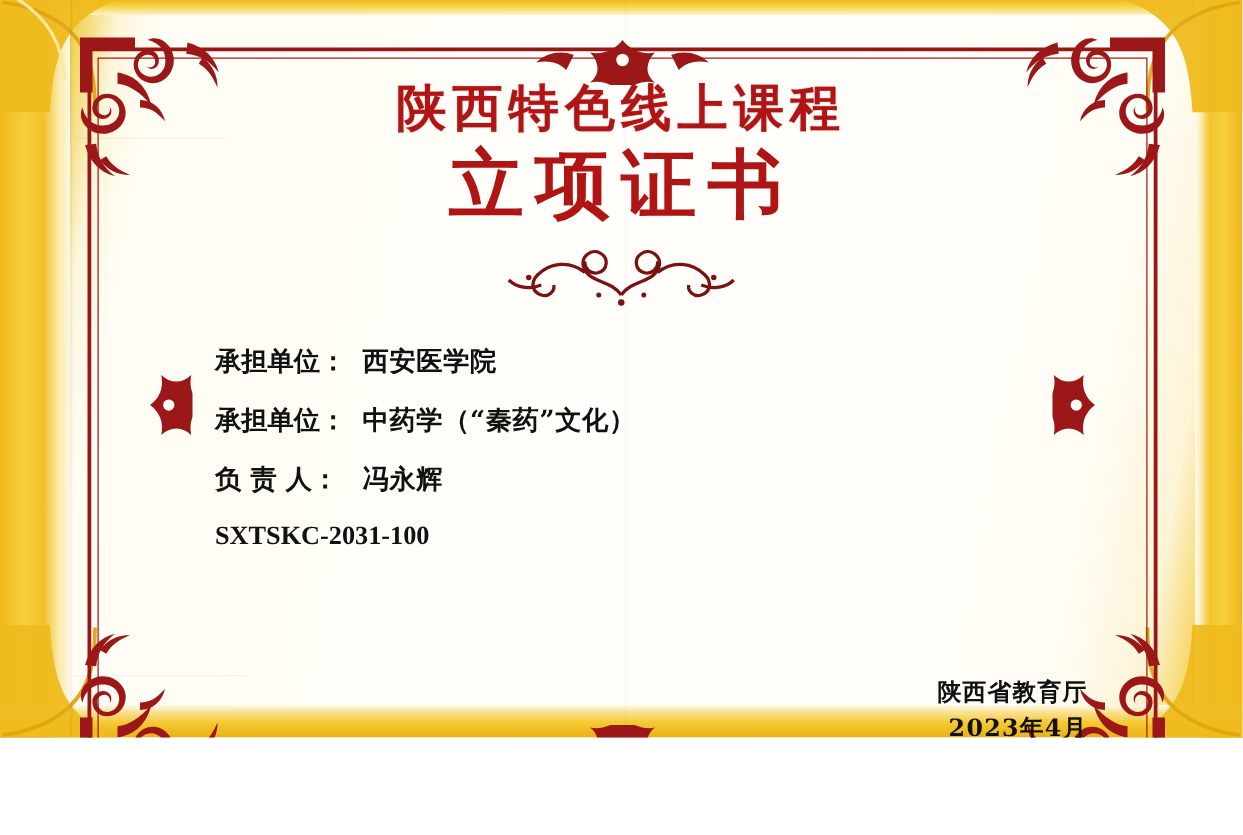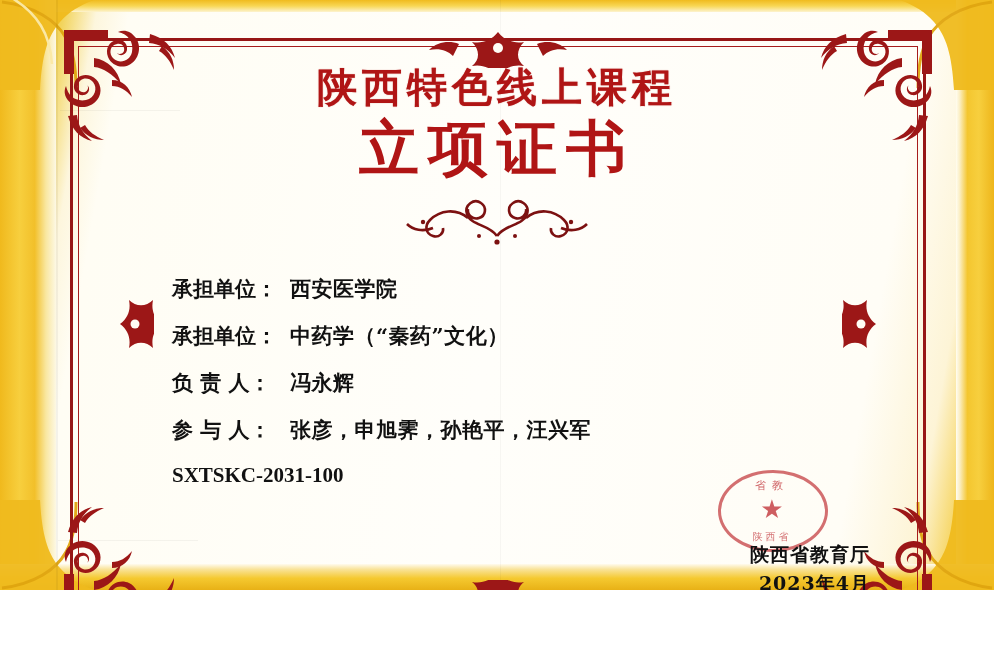--- a/index.html
+++ b/index.html
@@ -419,33 +419,23 @@
     </div>
     <div class="field-row">
       <span class="field-label">承担单位：</span>
       <span class="field-value">中药学（“秦药”文化）</span>
     </div>
     <div class="field-row">
       <span class="field-label">负 责 人：</span>
       <span class="field-value">冯永辉</span>
     </div>
     <div class="field-row">
-      <span class="field-label">参 与 人：</span>
-      <span class="field-value">张彦，申旭霁，孙艳平，汪兴军</span>
-    </div>
-    <div class="field-row">
       <span class="field-value latin">SXTSKC-2031-100</span>
     </div>
   </div>
 
-  <div id="seal">
-    <div class="seal-ellipse"></div>
-    <div class="seal-text-top">省教</div>
-    <div class="seal-star">★</div>
-    <div class="seal-text-bottom">陕西省</div>
-  </div>
 
   <div id="issuer-block">
     <div class="issuer-name">陕西省教育厅</div>
     <div class="issue-date">2023年4月</div>
   </div>
 
 </div>
 
 </body></html>

